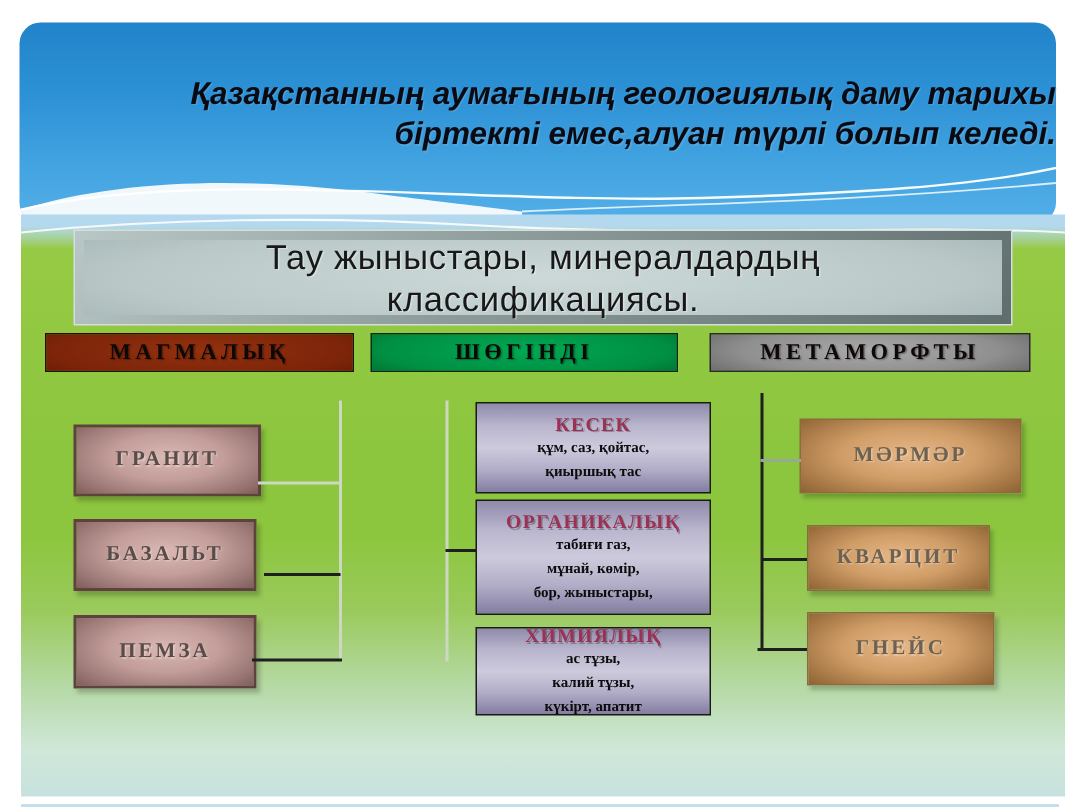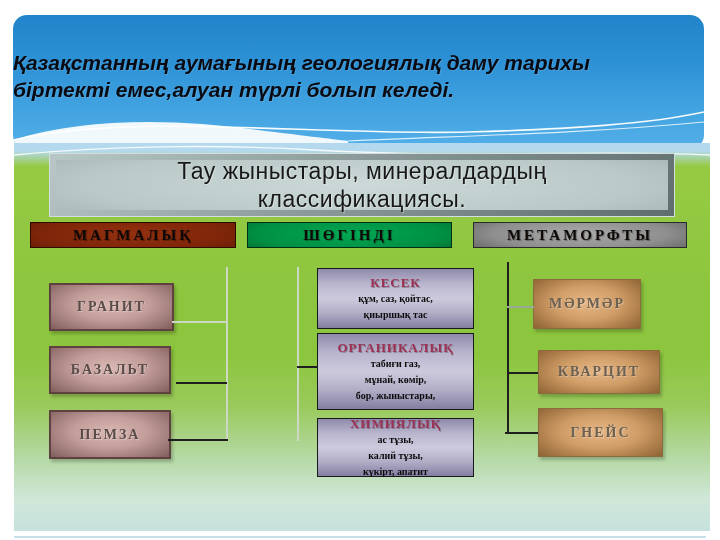--- a/index.html
+++ b/index.html
@@ -8,21 +8,21 @@
     background:#ffffff;
     font-family:"Liberation Sans",sans-serif;
   }
   
   .banner{
     position:absolute;left:13px;top:15px;width:691px;height:134px;
     border-radius:14px;
     background:linear-gradient(180deg,#2184ca 0%,#2e92d6 38%,#43a4e1 72%,#54afe8 100%);
   }
   .banner-text{
-    position:absolute;left:0;right:0;top:34px;text-align:left;
+    position:absolute;left:0;right:0;top:34px;text-align:right;
     font-weight:bold;font-style:italic;font-size:21px;line-height:27px;
     color:#0a0a12;text-shadow:1px 1px 0 rgba(120,180,220,0.35);
   }
   .banner-waves{position:absolute;left:0;bottom:0;width:691px;height:40px;
     border-bottom-left-radius:14px;border-bottom-right-radius:14px;overflow:hidden;}
   
   .board{
     position:absolute;left:14px;top:143px;width:696px;height:388px;
     background:linear-gradient(180deg,
       #b4d9ee 0%,#b4d9ee 2%,#97ca44 6%,#8cc63e 40%,#8cc63e 55%,
@@ -75,21 +75,21 @@
     text-shadow:1px 1px 1px rgba(255,255,255,.35);
   }
   .copper{
     background:radial-gradient(ellipse 78% 88% at 50% 48%,#e6b787 0%,#d09d67 40%,#9b6e3d 78%,#7a5325 100%);
     border:1px solid #8a6c3e;color:#6d6152;
     text-shadow:1px 1px 1px rgba(255,255,255,.3);
   }
   .b-granit{left:35px;top:140px;width:125px;height:48px;}
   .b-bazalt{left:35px;top:203px;width:122px;height:48px;}
   .b-pemza{left:35px;top:267px;width:122px;height:49px;}
-  .b-marmar{left:519px;top:136px;width:108px;height:50px;}
+  .b-marmar{left:519px;top:136px;width:148px;height:50px;}
   .b-kvarcit{left:524px;top:207px;width:122px;height:44px;}
   .b-gneis{left:524px;top:265px;width:125px;height:49px;}
   
   .grp{
     position:absolute;left:303px;width:157px;box-sizing:border-box;
     background:linear-gradient(180deg,#8e8aaa 0%,#b9b5cd 25%,#cdcadd 50%,#b1adc7 75%,#837ea1 100%);
     border:1px solid #191919;text-align:center;
     font-family:"Liberation Serif",serif;font-weight:bold;
     display:flex;flex-direction:column;justify-content:center;
   }

